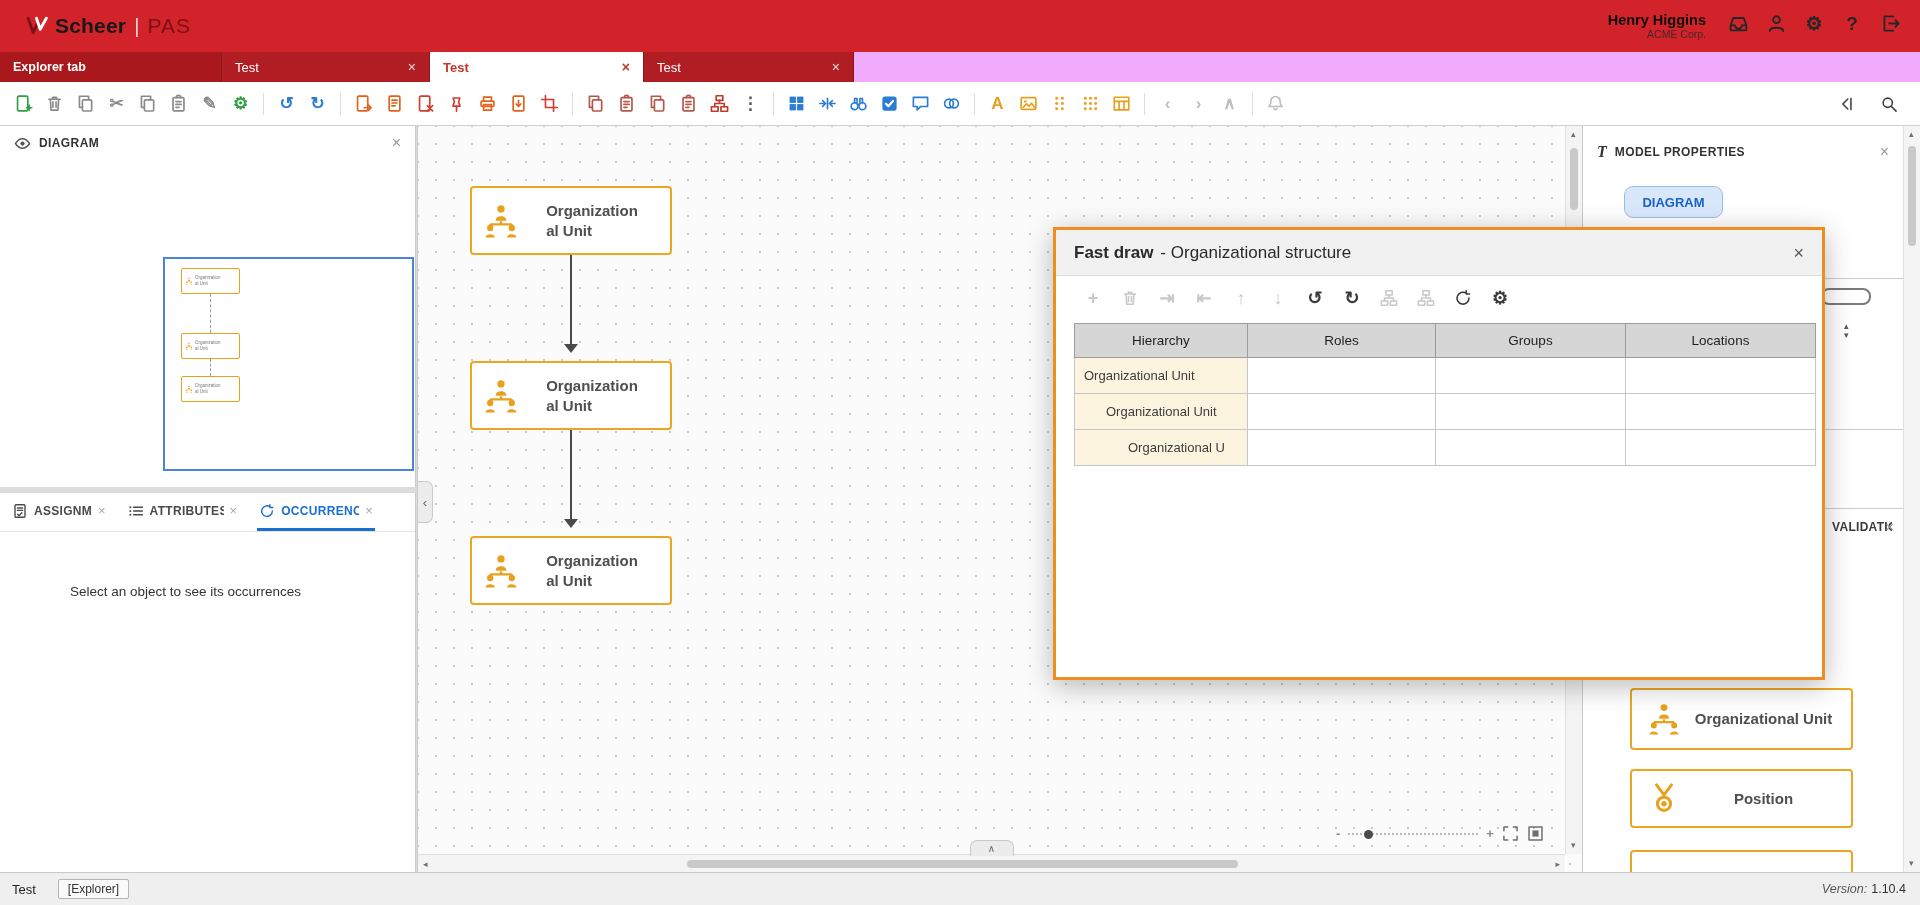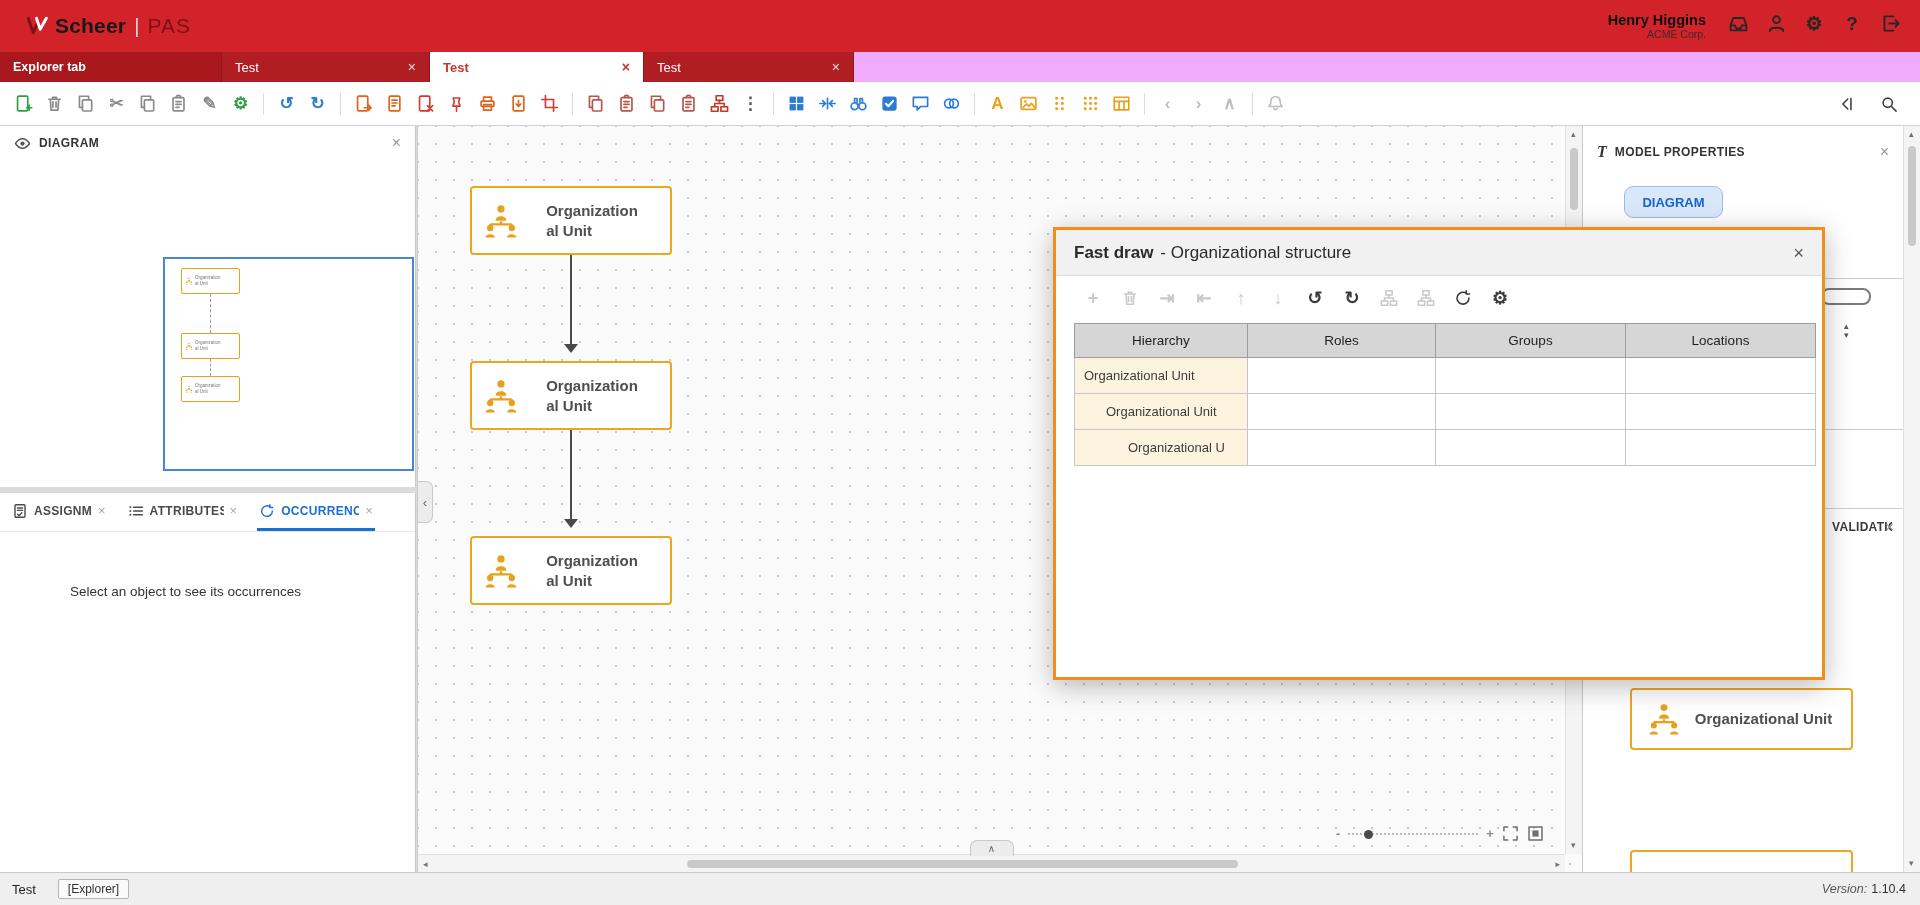--- a/index.html
+++ b/index.html
@@ -825,20 +825,34 @@
                 <circle cx="5.2" cy="16.4" r="2"></circle>
                 <path d="M2.3 22.4c0-2.8 5.8-2.8 5.8 0z"></path>
                 <circle cx="18.8" cy="16.4" r="2"></circle>
                 <path d="M15.9 22.4c0-2.8 5.8-2.8 5.8 0z"></path>
               </g>
               <path d="M12 12.2v1.9M5.2 14.1h13.6M5.2 14.1v1.6M18.8 14.1v1.6" fill="none" stroke="currentColor" stroke-width="1.5"></path>
             </svg>
           </span>
         <span class="pal-label-wrap">
             <span class="pal-label">Organizational Unit</span>
+          </span>
+      </div>
+      <div class="pal-box" style="top:643px;height:59px">
+        <span class="pal-ic">
+            <svg viewBox="0 0 24 24" xmlns="http://www.w3.org/2000/svg">
+              <g fill="none" stroke="currentColor" stroke-width="2" stroke-linecap="round" stroke-linejoin="round">
+                <path d="M7 2.6l5 6.6 5-6.6M12 9.2v1.4"></path>
+                <circle cx="12" cy="15.2" r="4.4"></circle>
+              </g>
+              <circle cx="12" cy="15.2" r="1.8" fill="currentColor"></circle>
+            </svg>
+          </span>
+        <span class="pal-label-wrap">
+            <span class="pal-label">Position</span>
           </span>
       </div>
       <div class="pal-box" style="top:724px;height:56px"></div>
       <div class="rscroll">
         <span class="sarrow" style="top:4px;left:5px">▴</span>
         <div class="rthumb"></div>
         <span class="sarrow" style="bottom:4px;left:5px">▾</span>
       </div>
     </div>
   </div>

